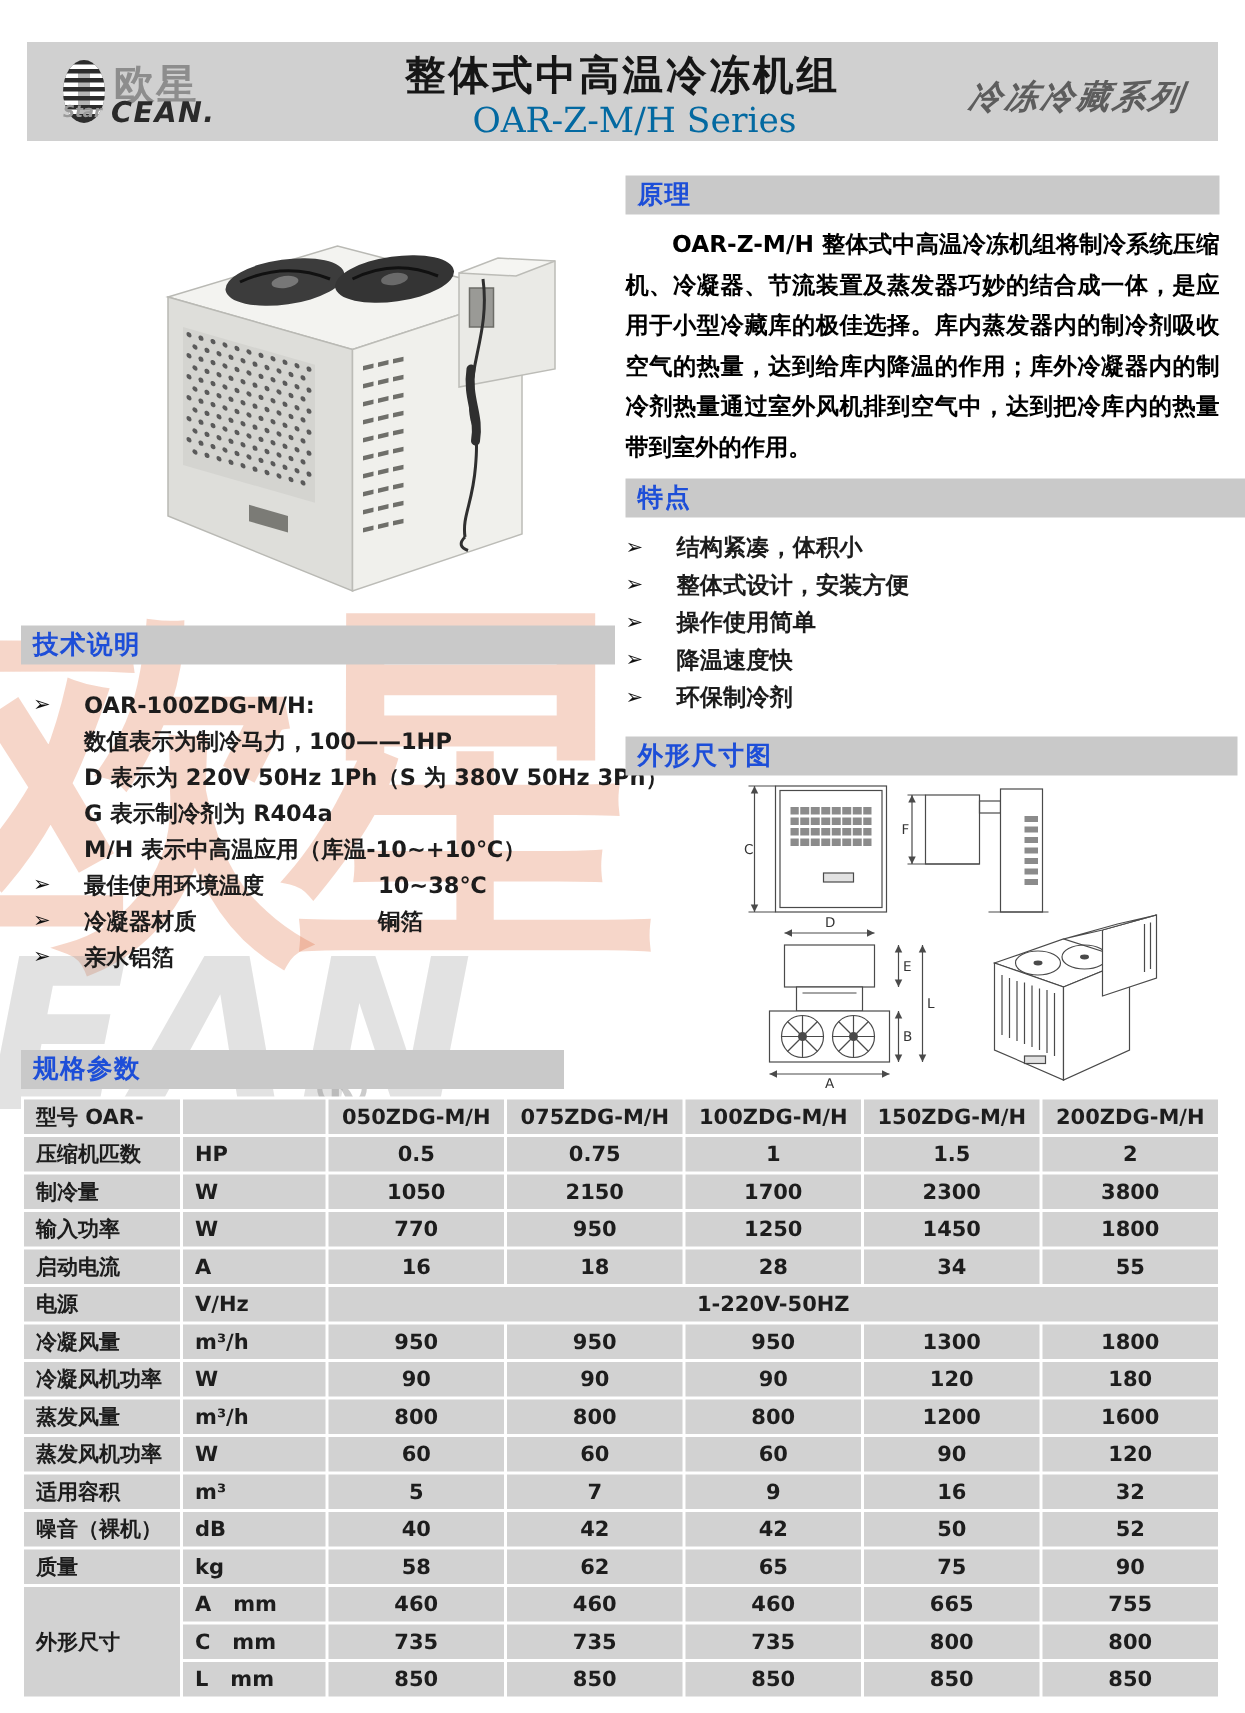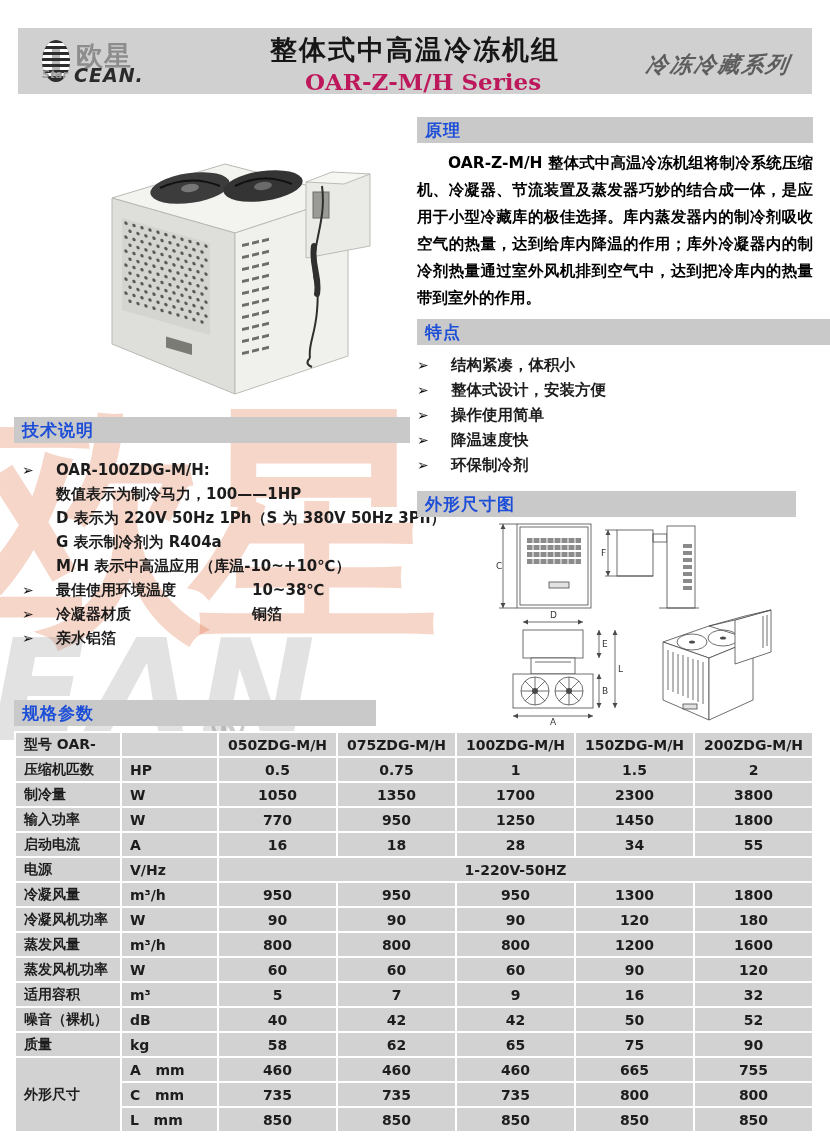--- a/index.html
+++ b/index.html
@@ -43,21 +43,21 @@
     position:absolute; left:34px; top:28px; font-size:19px; font-weight:900;
     color:#2a2a2a; letter-spacing:1px; font-style:italic;
   }
   .title-block { position:absolute; left:0; right:0; top:4px; text-align:center; }
   .title-cn {
     font-family:Liberation Mono, monospace;
     font-size:27px; font-weight:700; color:#161616; letter-spacing:2px;
   }
   .title-en {
     font-family:"DejaVu Serif","Liberation Serif",serif;
-    font-size:23px; font-weight:700; color:#be185d;padding-left:16px;
+    font-size:23px; font-weight:400; color:#0369a1;padding-left:16px;
   }
   .series-script {
     position:absolute; right:22px; top:22px;
     font-family:"DejaVu Serif","Liberation Serif",serif;
     font-size:22px; font-weight:700; font-style:italic; color:#5d5d5d;
     transform:skewX(-8deg); letter-spacing:2px;
   }
   
   .bar {
     position:absolute; height:26px; background:#c9c9c9; z-index:2;
@@ -395,21 +395,21 @@
         <span class="tech-indent">➢</span>
         <span class="tech-pair-label">冷凝器材质</span>
         <span class="tech-pair-value">铜箔</span>
       </div>
     <div class="tech-line">
         <span class="tech-indent">➢</span>
         <span class="tech-pair-value">亲水铝箔</span>
       </div>
   </div>
 
-  <div class="bar" style="left:417px; top:491px; width:379px;">外形尺寸图</div>
+  <div class="bar" style="left:417px; top:491px; width:408px;">外形尺寸图</div>
   <svg class="dims-figure" width="300" height="208" viewBox="0 0 300 208" stroke="#4a4a4a" stroke-width="0.8" fill="none">
 
     <g>
       <rect x="30" y="6" width="74" height="84" fill="#fff"></rect>
       <rect x="33" y="9" width="68" height="78"></rect>
       <g fill="#8b8b8b" stroke="none">
         <rect x="40" y="20" width="54" height="5"></rect>
           <rect x="40" y="27" width="54" height="5"></rect>
         <rect x="40" y="34" width="54" height="5"></rect>
           <rect x="40" y="41" width="54" height="5"></rect>
@@ -559,21 +559,21 @@
       <td class="cell-val">0.5</td>
       <td class="cell-val">0.75</td>
       <td class="cell-val">1</td>
       <td class="cell-val">1.5</td>
       <td class="cell-val">2</td>
     </tr>
     <tr>
       <td class="cell-label">制冷量</td>
       <td class="cell-unit">W</td>
       <td class="cell-val">1050</td>
-      <td class="cell-val">1350</td>
+      <td class="cell-val">2150</td>
       <td class="cell-val">1700</td>
       <td class="cell-val">2300</td>
       <td class="cell-val">3800</td>
     </tr>
     <tr>
       <td class="cell-label">输入功率</td>
       <td class="cell-unit">W</td>
       <td class="cell-val">770</td>
       <td class="cell-val">950</td>
       <td class="cell-val">1250</td>

